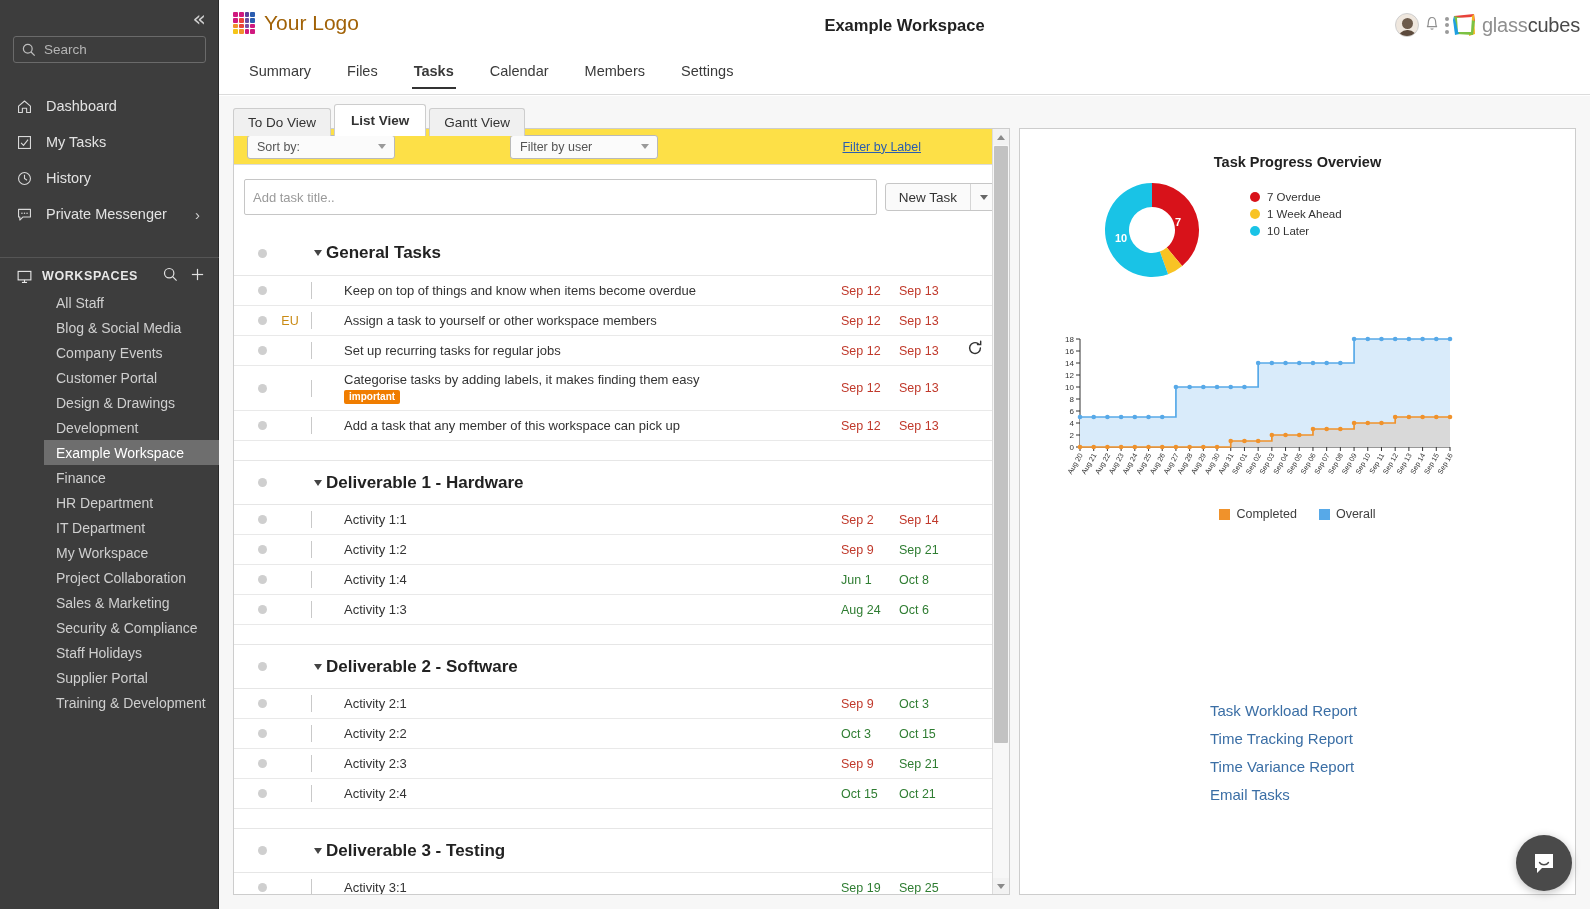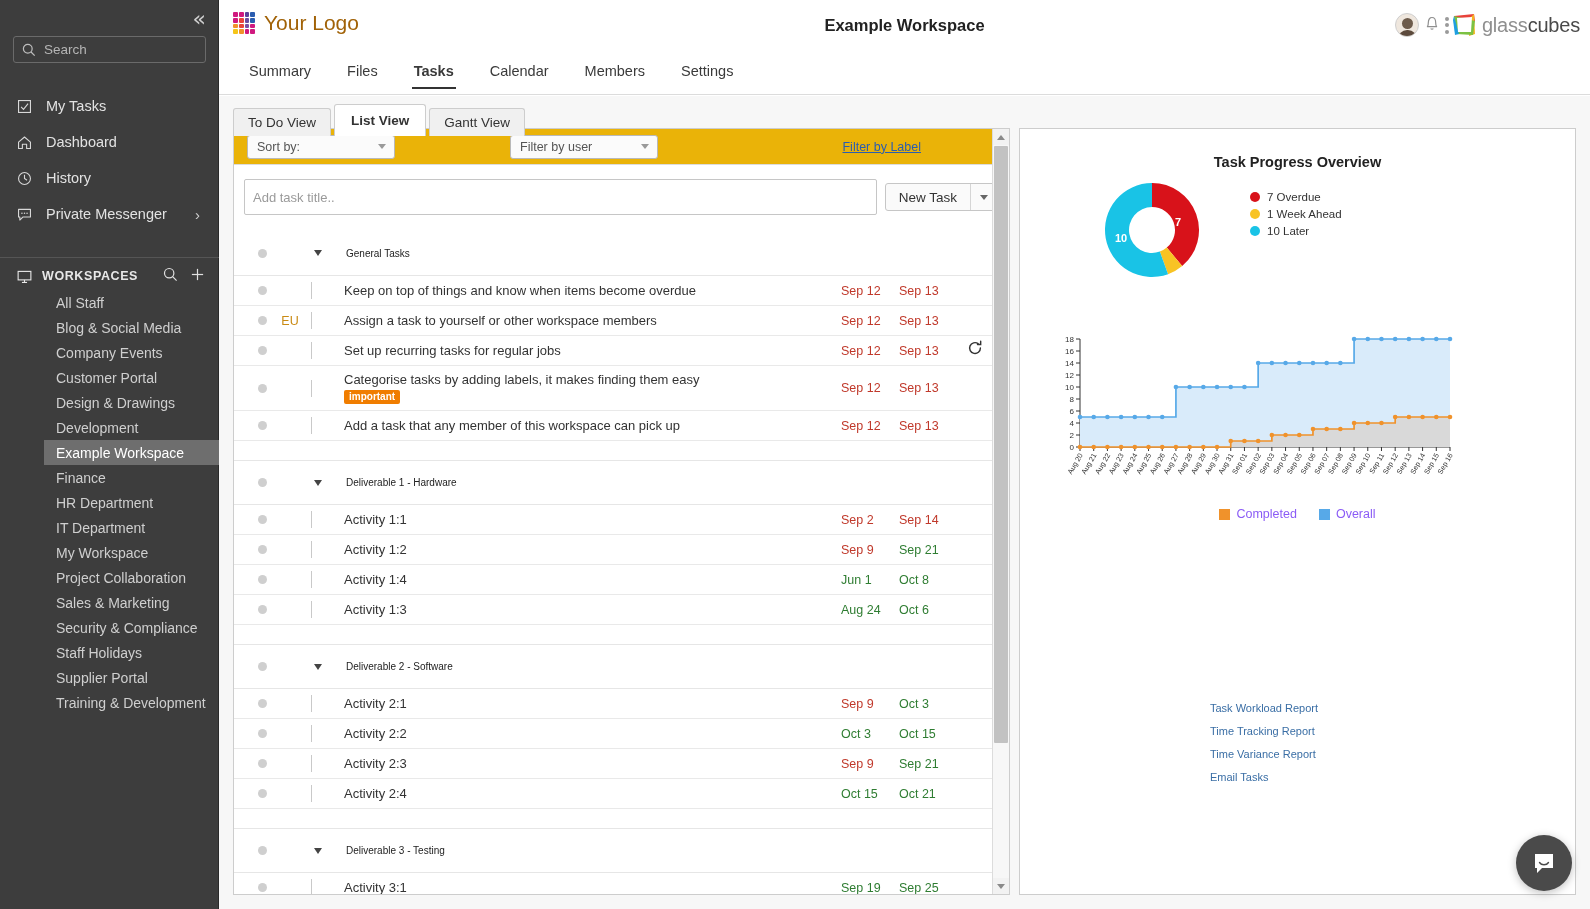--- a/index.html
+++ b/index.html
@@ -122,21 +122,21 @@
     background:#f0f0f0; padding:6px 14px 6px 14px; font-size:13.5px; color:#333;
     border-radius:3px 3px 0 0; margin-right:3px; cursor:pointer;
   }
   .subtab.active { background:#fff; padding:8px 16px 8px 16px; font-weight:bold; position:relative; z-index:4; }
 
   .panel-left {
     position:absolute; left:14px; top:32px; width:777px; bottom:14px;
     background:#fff; border:1px solid #cdcdcd;
   }
   .filterbar {
-    height:36px; background:#eab308; border-bottom:1px solid #dcdcdc;
+    height:36px; background:#fde047; border-bottom:1px solid #dcdcdc;
     position:relative; display:flex; align-items:center;
   }
   .select-box {
     margin-left:13px; width:148px; height:24px; background:#fbfbfb;
     border:1px solid #b9b9b9; border-radius:3px; font-size:12.5px; color:#555;
     display:flex; align-items:center; padding-left:9px; position:relative; cursor:pointer;
   }
   .select-box.second { margin-left:115px; }
   .select-box .caret {
     position:absolute; right:8px; width:0; height:0;
@@ -177,21 +177,21 @@
   .grp-row.first { border-top:none; }
   .dot {
     width:9px; height:9px; border-radius:50%; background:#cfcfcf;
     margin-left:24px; flex:none;
   }
   .grp-caret {
     margin-left:47px; width:0; height:0;
     border-left:4.5px solid transparent; border-right:4.5px solid transparent;
     border-top:6px solid #444;
   }
-  .grp-title { margin-left:24px; font-size:10px; font-weight:normal; color:#222; }
+  .grp-title { margin-left:4px; font-size:17px; font-weight:bold; color:#222; }
   .spacer-row { height:19px; background:#fff; }
 
   .task-row {
     min-height:30px; border-bottom:1px solid #e9e9e9; display:flex; align-items:center;
     background:#fff; position:relative;
   }
   .task-row .eu-badge {
     width:30px; margin-left:8px; font-size:12.5px; color:#c98a13; text-align:center; flex:none;
   }
   .task-row .bar { width:1px; background:#c9c9c9; height:17px; margin-left:6px; flex:none; }
@@ -242,28 +242,28 @@
   .chart-title { text-align:center; margin-top:25px; font-size:14.5px; font-weight:bold; color:#222; }
   .donut-wrap { position:relative; margin-top:10px; height:105px; }
   .donut { position:absolute; left:72px; top:-10px; }
   .donut-legend { position:absolute; left:230px; top:8px; font-size:11.5px; color:#333; }
   .donut-legend div { display:flex; align-items:center; height:17px; }
   .donut-legend .sw { width:10px; height:10px; border-radius:50%; margin-right:7px; }
 
   .line-chart-wrap { position:relative; margin-top:44px; height:190px; }
   .linechart-legend {
     position:absolute; left:0; right:0; top:178px;
-    display:flex; justify-content:center; gap:22px; font-size:12.5px; color:#8b5cf6;
+    display:flex; justify-content:center; gap:22px; font-size:12.5px; color:#404040;
   }
   .linechart-legend div { display:flex; align-items:center; }
   .linechart-legend .sw { width:11px; height:11px; margin-right:6px; }
 
   .report-links { position:absolute; left:190px; top:573px; }
   .report-links a {
-    display:block; font-size:11px; color:#3a6ea5; margin-bottom:11px;
+    display:block; font-size:15px; color:#3a6ea5; margin-bottom:11px;
     text-decoration:none; cursor:pointer;
   }
 
   .chat-bubble {
     position:absolute; right:18px; bottom:18px; width:56px; height:56px;
     border-radius:50%; background:#4a4a4a; box-shadow:0 2px 8px rgba(0,0,0,0.25);
     display:flex; align-items:center; justify-content:center; cursor:pointer;
   }
 </style>
 </head>
@@ -281,34 +281,34 @@
         </svg>
     </span>
     <input type="text" placeholder="Search" style="">
   </div>
 
   <div class="nav-list">
 
     <div class="nav-item">
       <span class="ni-icon">
         <svg width="17" height="17" viewBox="0 0 20 20">
+            <path d="M3 9.5 L10 3.5 L17 9.5 V17 H12.5 V12 H7.5 V17 H3 Z" fill="none" stroke="#d8d8d8" stroke-width="1.3" stroke-linejoin="round"></path>
+          </svg>
+      </span>
+      <span class="ni-label">Dashboard</span>
+    </div>
+
+    <div class="nav-item">
+      <span class="ni-icon">
+        <svg width="17" height="17" viewBox="0 0 20 20">
             <rect x="3" y="3" width="14" height="14" fill="none" stroke="#d8d8d8" stroke-width="1.3"></rect>
             <path d="M6 10.5 L8.8 13.3 L14.2 6.6" fill="none" stroke="#d8d8d8" stroke-width="1.3"></path>
           </svg>
       </span>
       <span class="ni-label">My Tasks</span>
-    </div>
-
-    <div class="nav-item">
-      <span class="ni-icon">
-        <svg width="17" height="17" viewBox="0 0 20 20">
-            <path d="M3 9.5 L10 3.5 L17 9.5 V17 H12.5 V12 H7.5 V17 H3 Z" fill="none" stroke="#d8d8d8" stroke-width="1.3" stroke-linejoin="round"></path>
-          </svg>
-      </span>
-      <span class="ni-label">Dashboard</span>
     </div>
 
     <div class="nav-item">
       <span class="ni-icon">
         <svg width="17" height="17" viewBox="0 0 20 20">
             <circle cx="10" cy="10" r="7" fill="none" stroke="#d8d8d8" stroke-width="1.3"></circle>
             <path d="M10 5.5 V10 L13 12" fill="none" stroke="#d8d8d8" stroke-width="1.3"></path>
           </svg>
       </span>
       <span class="ni-label">History</span>

